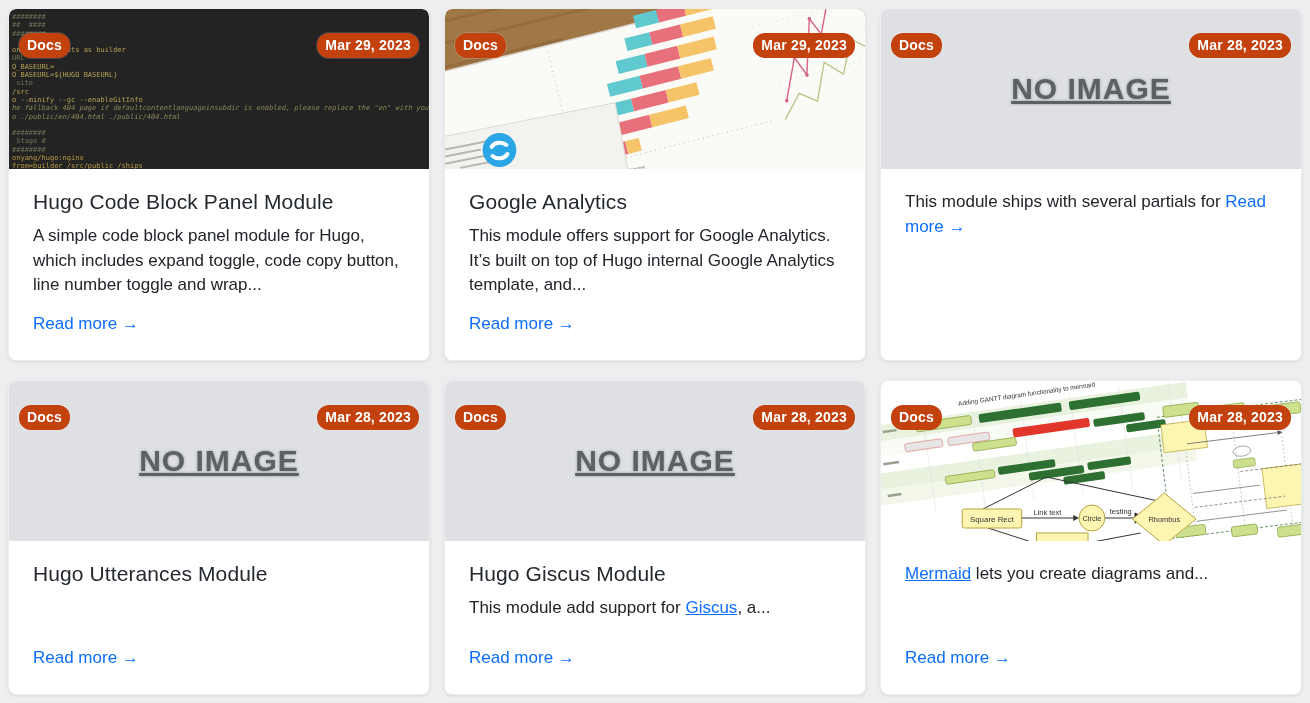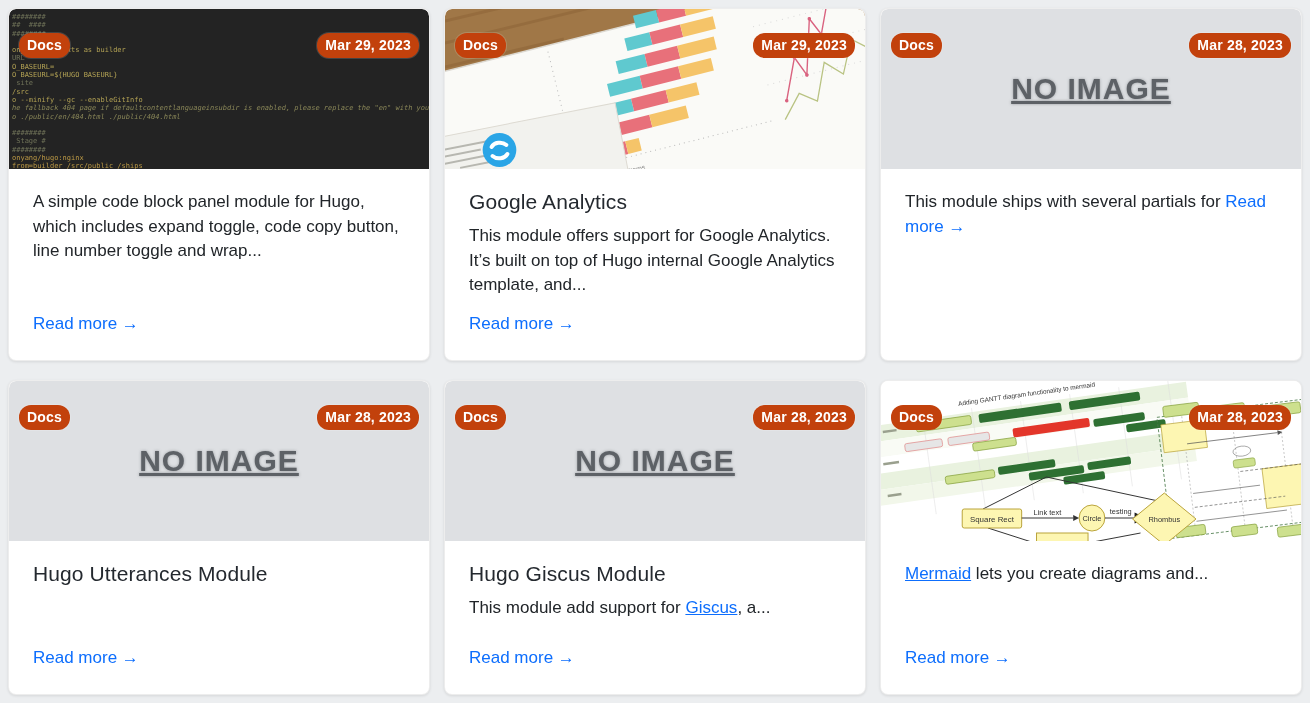--- a/index.html
+++ b/index.html
@@ -118,20 +118,21 @@
 </span><span class="td">he fallback 404 page if defaultcontentlanguageinsubdir is enabled, please replace the "en" with your default language code
 o ./public/en/404.html ./public/404.html
 </span><span class="tg">
 ########
  Stage #
 ########
 </span><span class="tb">onyang/hugo:nginx
 from=builder /src/public /ships</span></pre>
     </div>
     <div class="body">
+      <h2 class="title">Hugo Code Block Panel Module</h2>
       <p class="desc">A simple code block panel module for Hugo, which includes expand toggle, code copy button, line number toggle and wrap...</p>
       <a class="read-more" href="#">Read more →</a>
     </div>
   </article>
 
   <article class="card">
     <div class="media">
       <span class="badge badge-left">Docs</span>
       <span class="badge badge-right">Mar 29, 2023</span>
       <svg viewBox="0 0 424 160" preserveAspectRatio="none">

